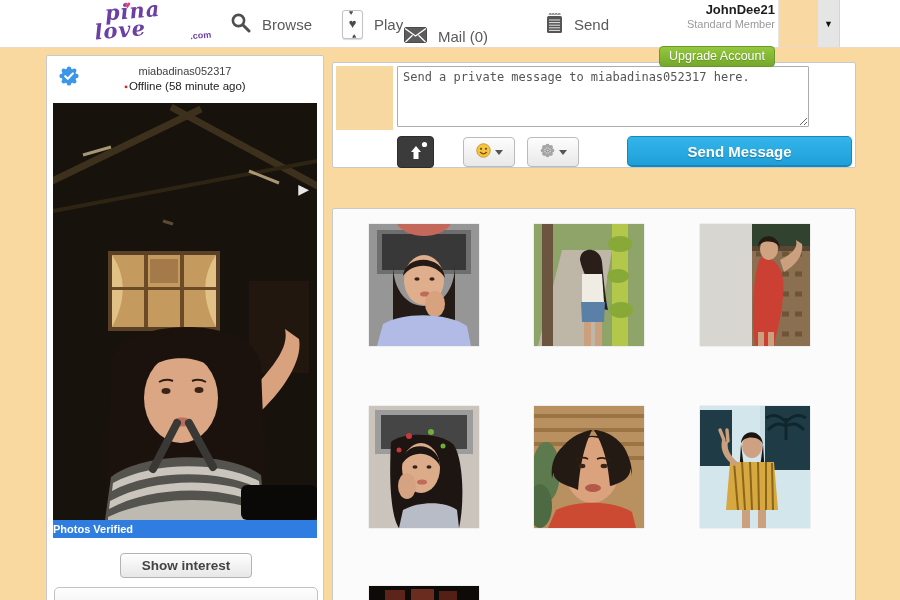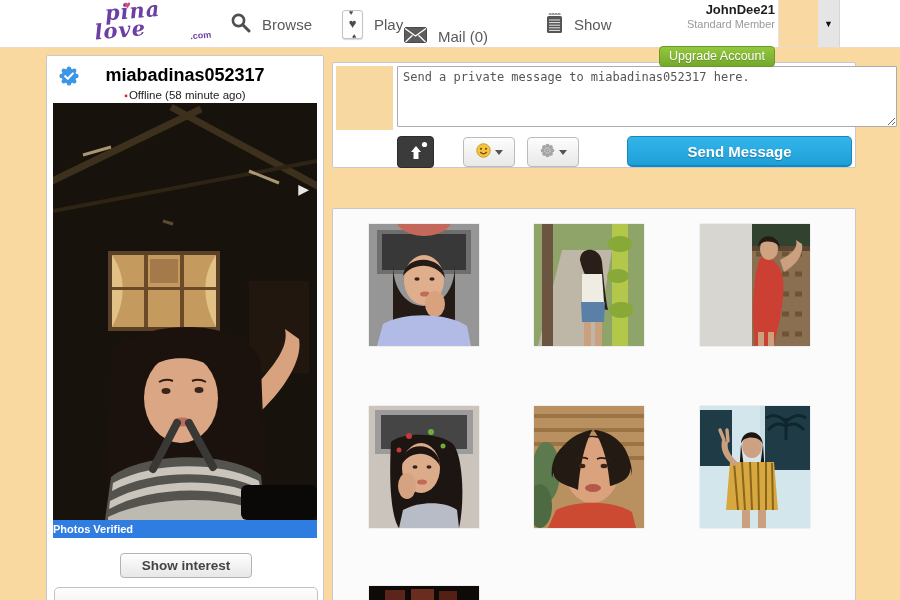--- a/index.html
+++ b/index.html
@@ -57,21 +57,21 @@
   .caret-slot { position: absolute; left: 818px; top: 0; width: 22px; height: 47px;
     background: #e5e5e5; border-right: 1px solid #d5d5d5; cursor: pointer;
     display: flex; align-items: center; justify-content: center; font-size: 9px; color: #111; }
 
   
   .profile-panel {
     position: absolute; left: 46px; top: 55px; width: 278px; height: 560px;
     background: #fff; border: 1px solid #c9c9c9; border-radius: 2px;
   }
   .verified-badge { position: absolute; left: 12px; top: 10px; width: 20px; height: 20px; }
-  .profile-title { text-align: center; margin-top: 9px; font-size: 18px; font-weight: bold; color: #000000; }
+  .profile-title { text-align: center; margin-top: 9px; font-size: 11px; font-weight: normal; color: #404040; }
   .profile-status { text-align: center; margin-top: 3px; font-size: 11.5px; color: #222; }
   .profile-status .dot { color: #dd2020; font-size: 10px; margin-right: 1px; }
 
   .main-photo { position: absolute; left: 6px; top: 47px; width: 264px; height: 417px;
     background: #17120c; cursor: pointer; overflow: hidden; }
   .next-arrow { position: absolute; right: 8px; top: 78px; color: rgba(255,255,255,.9);
     font-size: 14px; cursor: pointer; z-index: 3; }
 
   .verified-bar { position: absolute; left: 6px; top: 464px; width: 264px; height: 18px;
     background: #2f7de1; color: #fff; font-size: 11px; font-weight: bold;
@@ -85,21 +85,21 @@
     font-size: 15px; font-weight: bold; color: #333; cursor: pointer; font-family: inherit;
     padding-top: 4px; }
 
   
   .composer {
     position: absolute; left: 332px; top: 62px; width: 524px; height: 106px;
     background: #fff; border: 1px solid #c9c9c9; border-radius: 2px;
   }
   .composer .me-avatar { position: absolute; left: 3px; top: 3px; width: 57px; height: 64px; background: #f8d8a1; }
   .composer textarea {
-    position: absolute; left: 64px; top: 3px; width: 500px; height: 61px;
+    position: absolute; left: 64px; top: 3px; width: 412px; height: 61px;
     border: 1px solid #a9adb2; border-radius: 1px; resize: both;
     font-family: "DejaVu Sans Mono", monospace; font-size: 12px; color: #ec4899; padding: 3px 5px;
     outline: none;
   }
   .composer textarea::placeholder { color: #555; opacity: 1; }
   .btn-upload { position: absolute; left: 64px; top: 73px; width: 37px; height: 32px;
     background: #3b3b3b; border: 1px solid #2c2c2c; border-radius: 4px; cursor: pointer; }
   .btn-upload svg { position: absolute; left: 4px; top: 3px; }
   .mini-btn { position: absolute; top: 74px; height: 30px; width: 52px;
     background: linear-gradient(#fdfdfd, #e8e8e8); border: 1px solid #bbb; border-radius: 4px;
@@ -171,21 +171,21 @@
   </div>
 
   <div class="nav-item nav-lists">
     <span>
       <svg width="17" height="22" viewBox="0 0 17 22">
           <rect x="1" y="4" width="15" height="17" rx="1.5" fill="#555"></rect>
           <path d="M3,8h11M3,10.6h11M3,13.2h11M3,15.8h11M3,18.4h11" stroke="#e8e8e8" stroke-width="1"></path>
           <path d="M3,4 a1.4,1.8 0 0 1 2.4,0 M6,4 a1.4,1.8 0 0 1 2.4,0 M9,4 a1.4,1.8 0 0 1 2.4,0 M12,4 a1.4,1.8 0 0 1 2.4,0" fill="none" stroke="#555" stroke-width="1.1" transform="translate(0,-1.4)"></path>
         </svg>
     </span>
-    <span>Show</span>
+    <span>Send</span>
   </div>
 
   <div class="account">
     <div class="uname">JohnDee21</div>
     <div class="member">Standard Member</div>
     <span class="btn-upgrade">Upgrade Account</span>
   </div>
 
   <div class="avatar-slot"></div>
   <div class="caret-slot">

